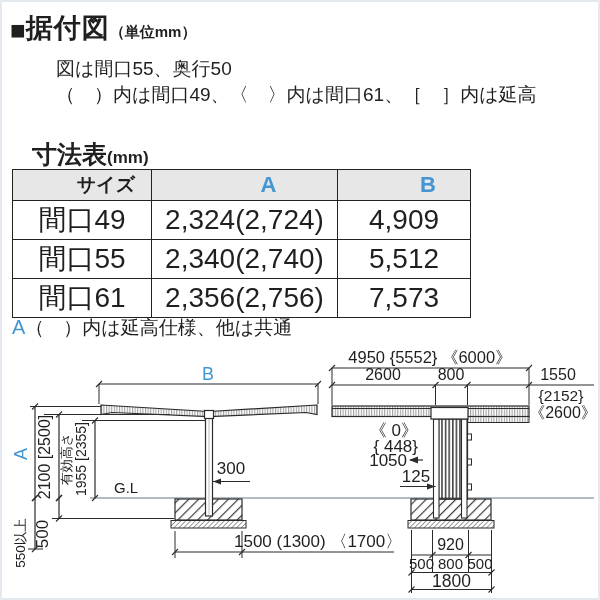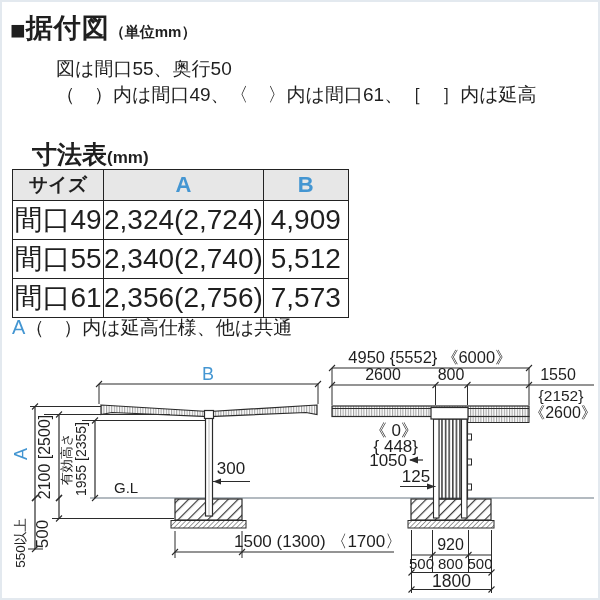--- a/index.html
+++ b/index.html
@@ -16,21 +16,21 @@
   #title .unit{font-size:15px;}
   
   #notes{top:54px;left:10px;font-size:19px;line-height:26px;white-space:nowrap;margin-left:44px;}
   
   #tblhead{top:136px;left:10px;font-weight:bold;white-space:nowrap;margin-left:20px;}
   #tblhead .main{font-size:25px;}
   #tblhead .unit{font-size:17px;}
   
   #dims{top:167px;left:10px;border-collapse:collapse;}
   #dims td,#dims th{border:1.6px solid #222;text-align:center;padding:0;}
-  #dims th{background:#e7e7e7;font-weight:600;font-size:19px;height:30px;}
+  #dims th{background:#e7e7e7;font-weight:600;font-size:19px;height:30px;padding-left:48px;}
   #dims td{background:#ffffff;font-size:28px;height:29px;}
   #dims .c0{width:90px;}
   #dims .c1{width:137px;}
   #dims .c2{width:84px;}
   #dims th.ab{font-size:22px;color:#4496d2;font-weight:600;}
   
   #foot{top:313px;left:10px;font-size:19px;white-space:nowrap;}
   #foot .ab{color:#4496d2;font-size:20px;}
   
   #draw{top:335px;left:0;}

